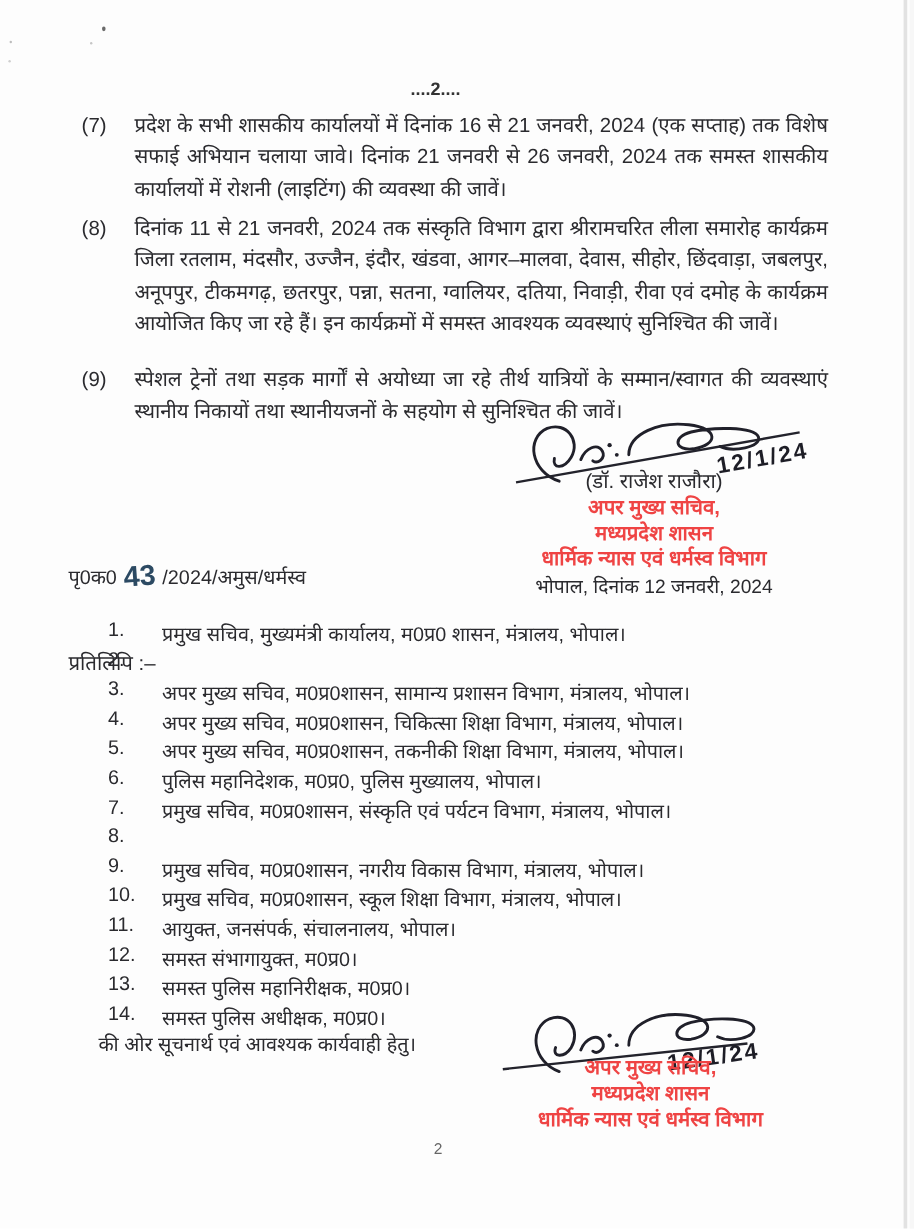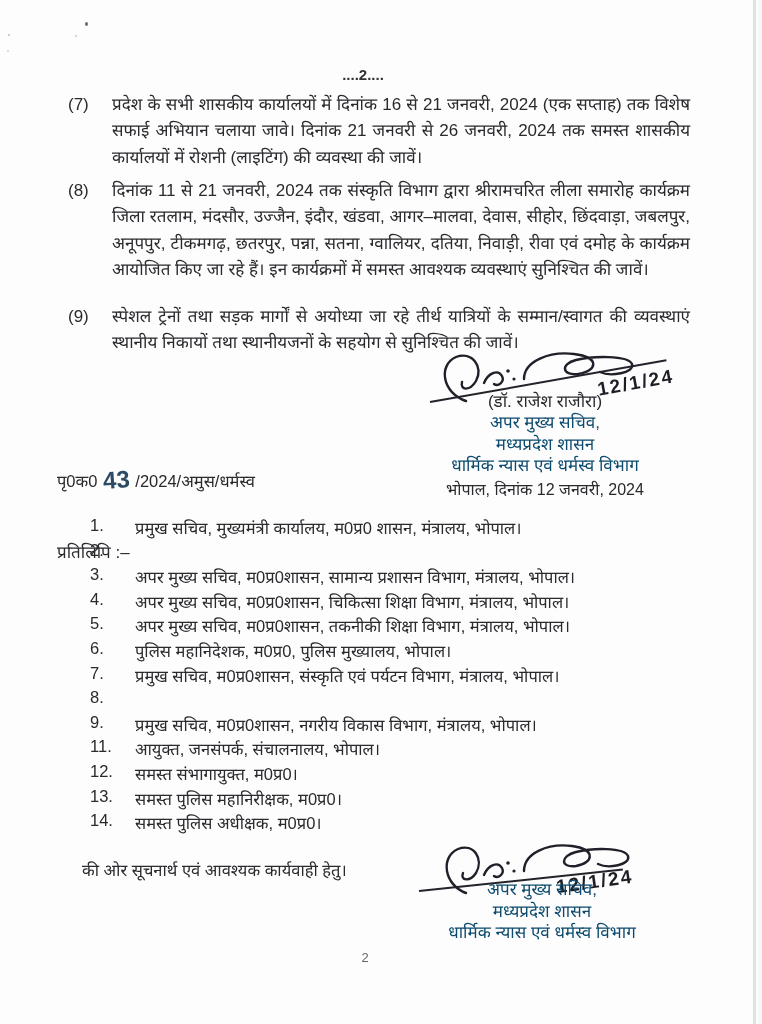--- a/index.html
+++ b/index.html
@@ -27,21 +27,21 @@
   .para-text{flex:1;text-align:justify;}
   .p7{top:92px;}
   .p8{top:178px;}
   .p9{top:304px;}
 
   
   .sigblock{position:absolute;text-align:center;font-size:17px;}
   .sig1{left:413px;top:391px;width:264px;}
   .sig2{left:406px;top:879px;width:272px;}
   .sig-name{line-height:21px;position:relative;}
-  .sig-line{font-weight:normal;line-height:21.5px;color:#0c4a6e;}
+  .sig-line{font-weight:bold;line-height:21.5px;color:#ef4444;}
   .sig-place{font-size:16px;line-height:21px;margin-top:2px;}
   .sig-svg{position:absolute;overflow:visible;}
   .svg1{left:432px;top:349px;width:235px;height:58px;}
   .svg2{left:436px;top:839px;width:215px;height:60px;}
   .sig-stroke{fill:none;stroke:#20202a;stroke-width:2.4;stroke-linecap:round;}
   .strike{position:absolute;height:2px;background:#23232c;transform-origin:left center;}
   .strike1{left:430px;top:401px;width:240px;transform:rotate(-10deg);}
   .strike2{left:419px;top:890px;width:205px;transform:rotate(-6deg);}
   .hand-date{position:absolute;font-size:19px;color:#1d1d26;font-weight:bold;
     letter-spacing:2px;white-space:nowrap;}
@@ -143,20 +143,24 @@
         <span class="ci-text">प्रमुख सचिव, म0प्र0शासन, संस्कृति एवं पर्यटन विभाग, मंत्रालय, भोपाल।</span>
       </div>
     <div class="copy-item">
         <span class="ci-num">8.</span>
       </div>
     <div class="copy-item">
         <span class="ci-num">9.</span>
         <span class="ci-text">प्रमुख सचिव, म0प्र0शासन, नगरीय विकास विभाग, मंत्रालय, भोपाल।</span>
       </div>
     <div class="copy-item">
+        <span class="ci-num">10.</span>
+        <span class="ci-text">प्रमुख सचिव, म0प्र0शासन, स्कूल शिक्षा विभाग, मंत्रालय, भोपाल।</span>
+      </div>
+    <div class="copy-item">
         <span class="ci-num">11.</span>
         <span class="ci-text">आयुक्त, जनसंपर्क, संचालनालय, भोपाल।</span>
       </div>
     <div class="copy-item">
         <span class="ci-num">12.</span>
         <span class="ci-text">समस्त संभागायुक्त, म0प्र0।</span>
       </div>
     <div class="copy-item">
         <span class="ci-num">13.</span>
         <span class="ci-text">समस्त पुलिस महानिरीक्षक, म0प्र0।</span>

